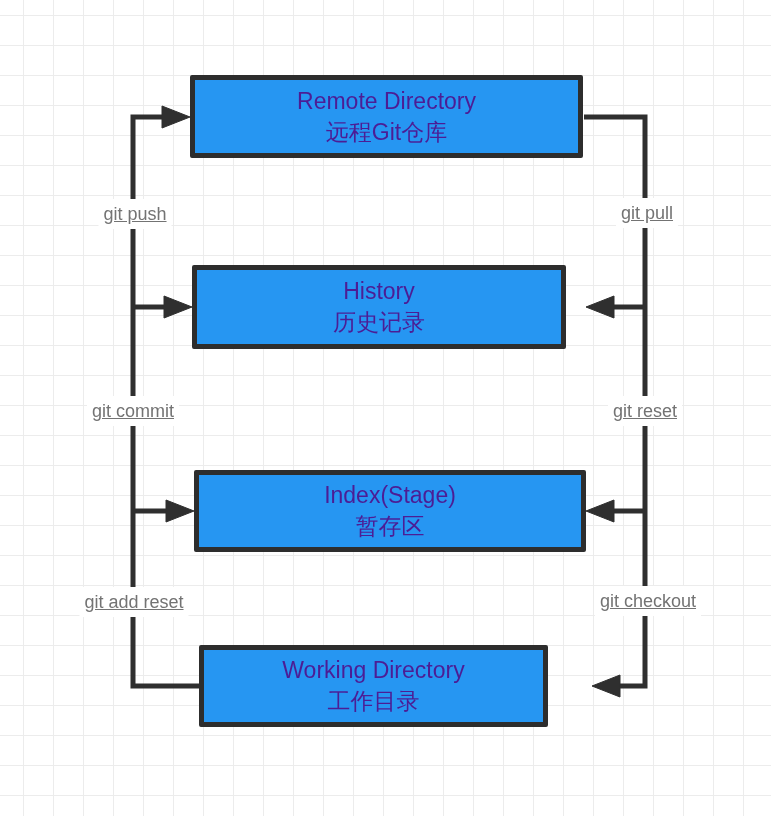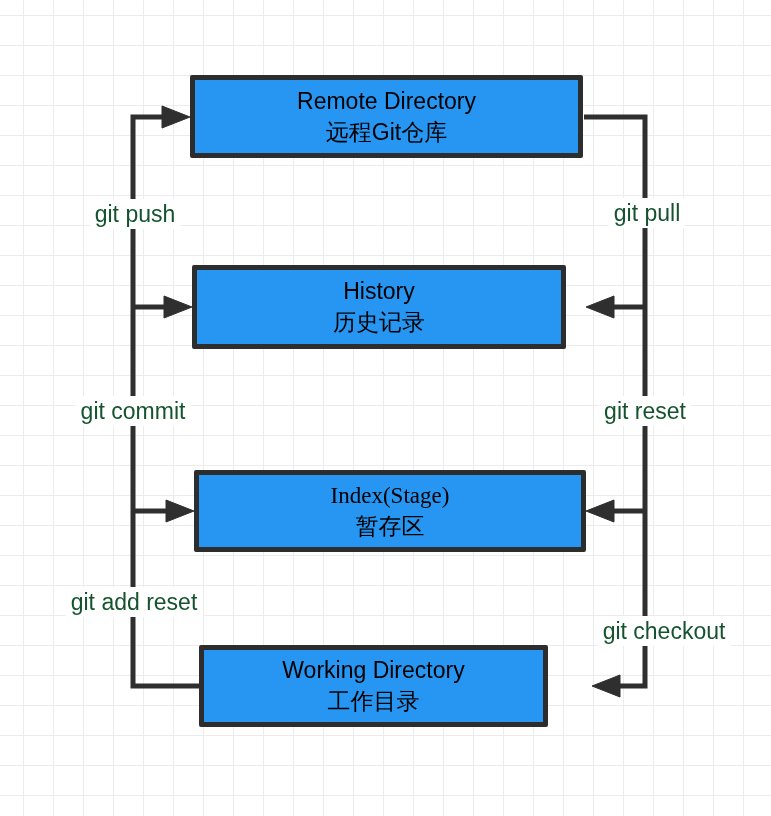--- a/index.html
+++ b/index.html
@@ -38,45 +38,46 @@
   .node {
     position: absolute;
     box-sizing: border-box;
     background: #2696f2;
     border: 5px solid #2d2d2d;
     border-radius: 2px;
     display: flex;
     flex-direction: column;
     align-items: center;
     justify-content: center;
-    color: #000000;
+    color: #4c1d95;
     font-size: 23px;
     line-height: 31px;
     text-align: center;
   }
   .node-remote  { left: 190px; top: 75px;  width: 393px; height: 83px; }
   .node-history { left: 192px; top: 265px; width: 374px; height: 84px; }
-  .node-index   { left: 194px; top: 470px; width: 392px; height: 82px; font-family: Liberation Serif, serif; }
+  .node-index   { left: 194px; top: 470px; width: 392px; height: 82px; }
   .node-working { left: 199px; top: 645px; width: 349px; height: 82px; }
   .edge-label {
     position: absolute;
     transform: translate(-50%, -50%);
     background: #ffffff;
-    color: #14532d;
-    font-size: 23px;
+    color: #737373;
+    font-size: 18px;
     line-height: 28px;
     padding: 1px 5px;
     white-space: nowrap;
+    text-decoration: underline;
   }
   .lbl-push     { left: 135px; top: 214px; }
   .lbl-commit   { left: 133px; top: 411px; }
   .lbl-add      { left: 134px; top: 602px; }
   .lbl-pull     { left: 647px; top: 213px; }
   .lbl-reset    { left: 645px; top: 411px; }
-  .lbl-checkout { left: 648px; top: 631px; margin-left: 16px; }
+  .lbl-checkout { left: 648px; top: 601px; }
 </style>
 </head>
 <body>
 
 <div class="canvas">
 
   <svg class="wires" viewBox="0 0 771 816">
 
     <path d="M 199 686 L 133 686 L 133 117 L 162 117"></path>
     <polygon points="190,117 162,106 162,128"></polygon>

